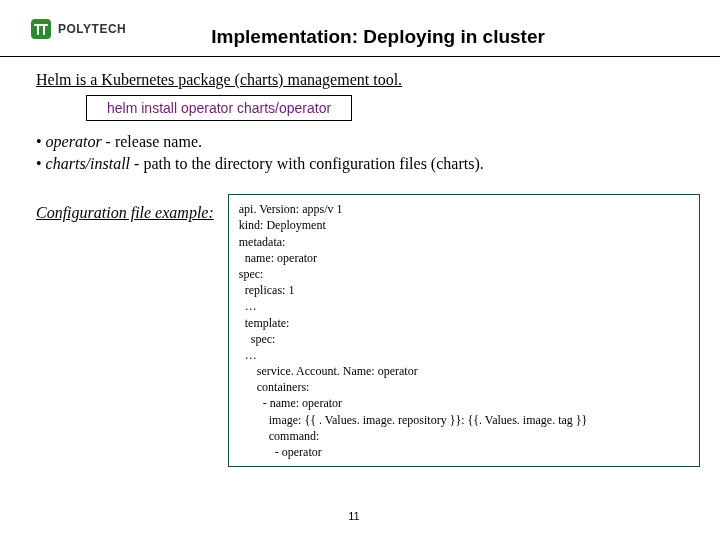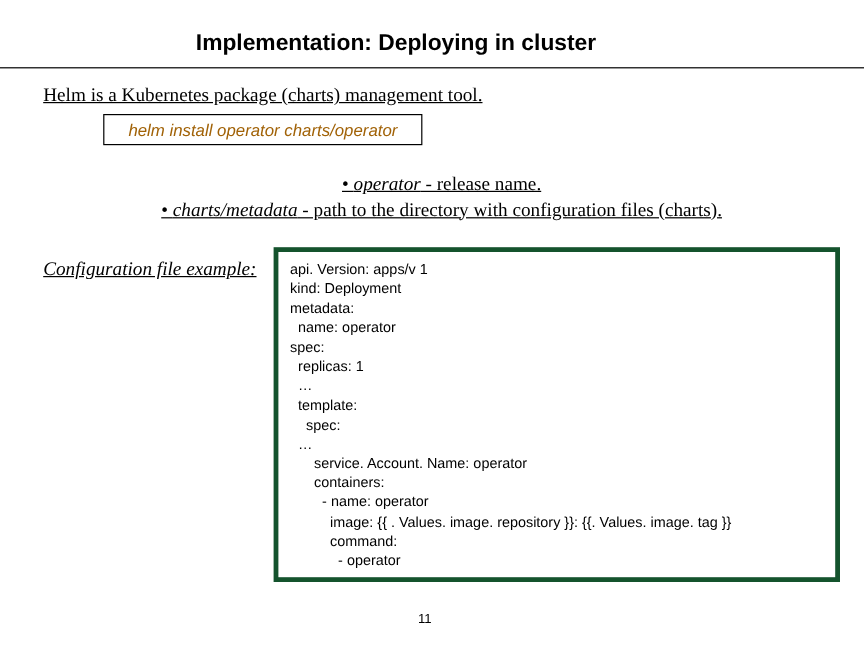--- a/index.html
+++ b/index.html
@@ -54,49 +54,46 @@
     text-decoration: underline;
     margin-bottom: 6px;
   }
   .command-box {
     border: 1px solid #000;
     display: inline-block;
     padding: 4px 20px 4px 20px;
     margin: 0 0 8px 50px;
     font-family: Arial, Helvetica, sans-serif;
     font-size: 14px;
-    color: #a16207;
-    font-style: italic;
+    color: #701a75;
   }
   .bullets {
     font-size: 16px;
-    margin-top: 14px;
-    text-decoration: underline;
+    margin-top: 2px;
     line-height: 1.35;
-    text-align: center;
   }
   .bullets em { font-style: italic; }
   .cfg-label {
     font-style: italic;
     font-size: 16px;
     text-decoration: underline;
     display: inline-block;
     vertical-align: top;
     margin-top: 10px;
   }
   .example-row {
     display: flex;
     align-items: flex-start;
     gap: 14px;
     margin-top: 20px;
   }
   .code-box {
-    border: 4px solid #14532d;
+    border: 1px solid #14532d;
     padding: 6px 10px;
-    font-family: Liberation Sans, sans-serif;
+    font-family: Liberation Serif, serif;
     font-size: 12px;
     line-height: 1.35;
     white-space: pre;
     flex: 1;
     min-height: 230px;
   }
   .page-num {
     position: absolute;
     bottom: 18px;
     left: 0;
@@ -104,35 +101,42 @@
     text-align: center;
     font-family: Arial, Helvetica, sans-serif;
     font-size: 11px;
     color: #000;
   }
 </style>
 </head>
 <body>
 
 <div class="header">
+  <div class="logo">
+    <svg width="22" height="22" viewBox="0 0 22 22">
+      <rect x="1" y="1" width="20" height="20" rx="4" fill="#2f8a2f"></rect>
+      <path d="M5 7 h12 M8 7 v9 M14 7 v9" stroke="#fff" stroke-width="2" fill="none" stroke-linecap="round"></path>
+    </svg>
+    <span class="logo-text">POLYTECH</span>
+  </div>
   <div class="title">Implementation: Deploying in cluster</div>
 </div>
 <div class="divider"></div>
 
 <div class="content">
   <div class="intro">Helm is a Kubernetes package (charts) management tool.</div>
 
   <div class="command-box">helm install operator charts/operator</div>
 
   <div class="bullets">
     <div>
       <span>• </span><em>operator</em><span> - release name.</span>
     </div>
     <div>
-      <span>• </span><em>charts/metadata</em><span> - path to the directory with configuration files (charts).</span>
+      <span>• </span><em>charts/install</em><span> - path to the directory with configuration files (charts).</span>
     </div>
   </div>
 
   <div class="example-row">
     <span class="cfg-label">Configuration file example:</span>
     <div class="code-box">api. Version: apps/v 1
 kind: Deployment
 metadata:
   name: operator
 spec:

